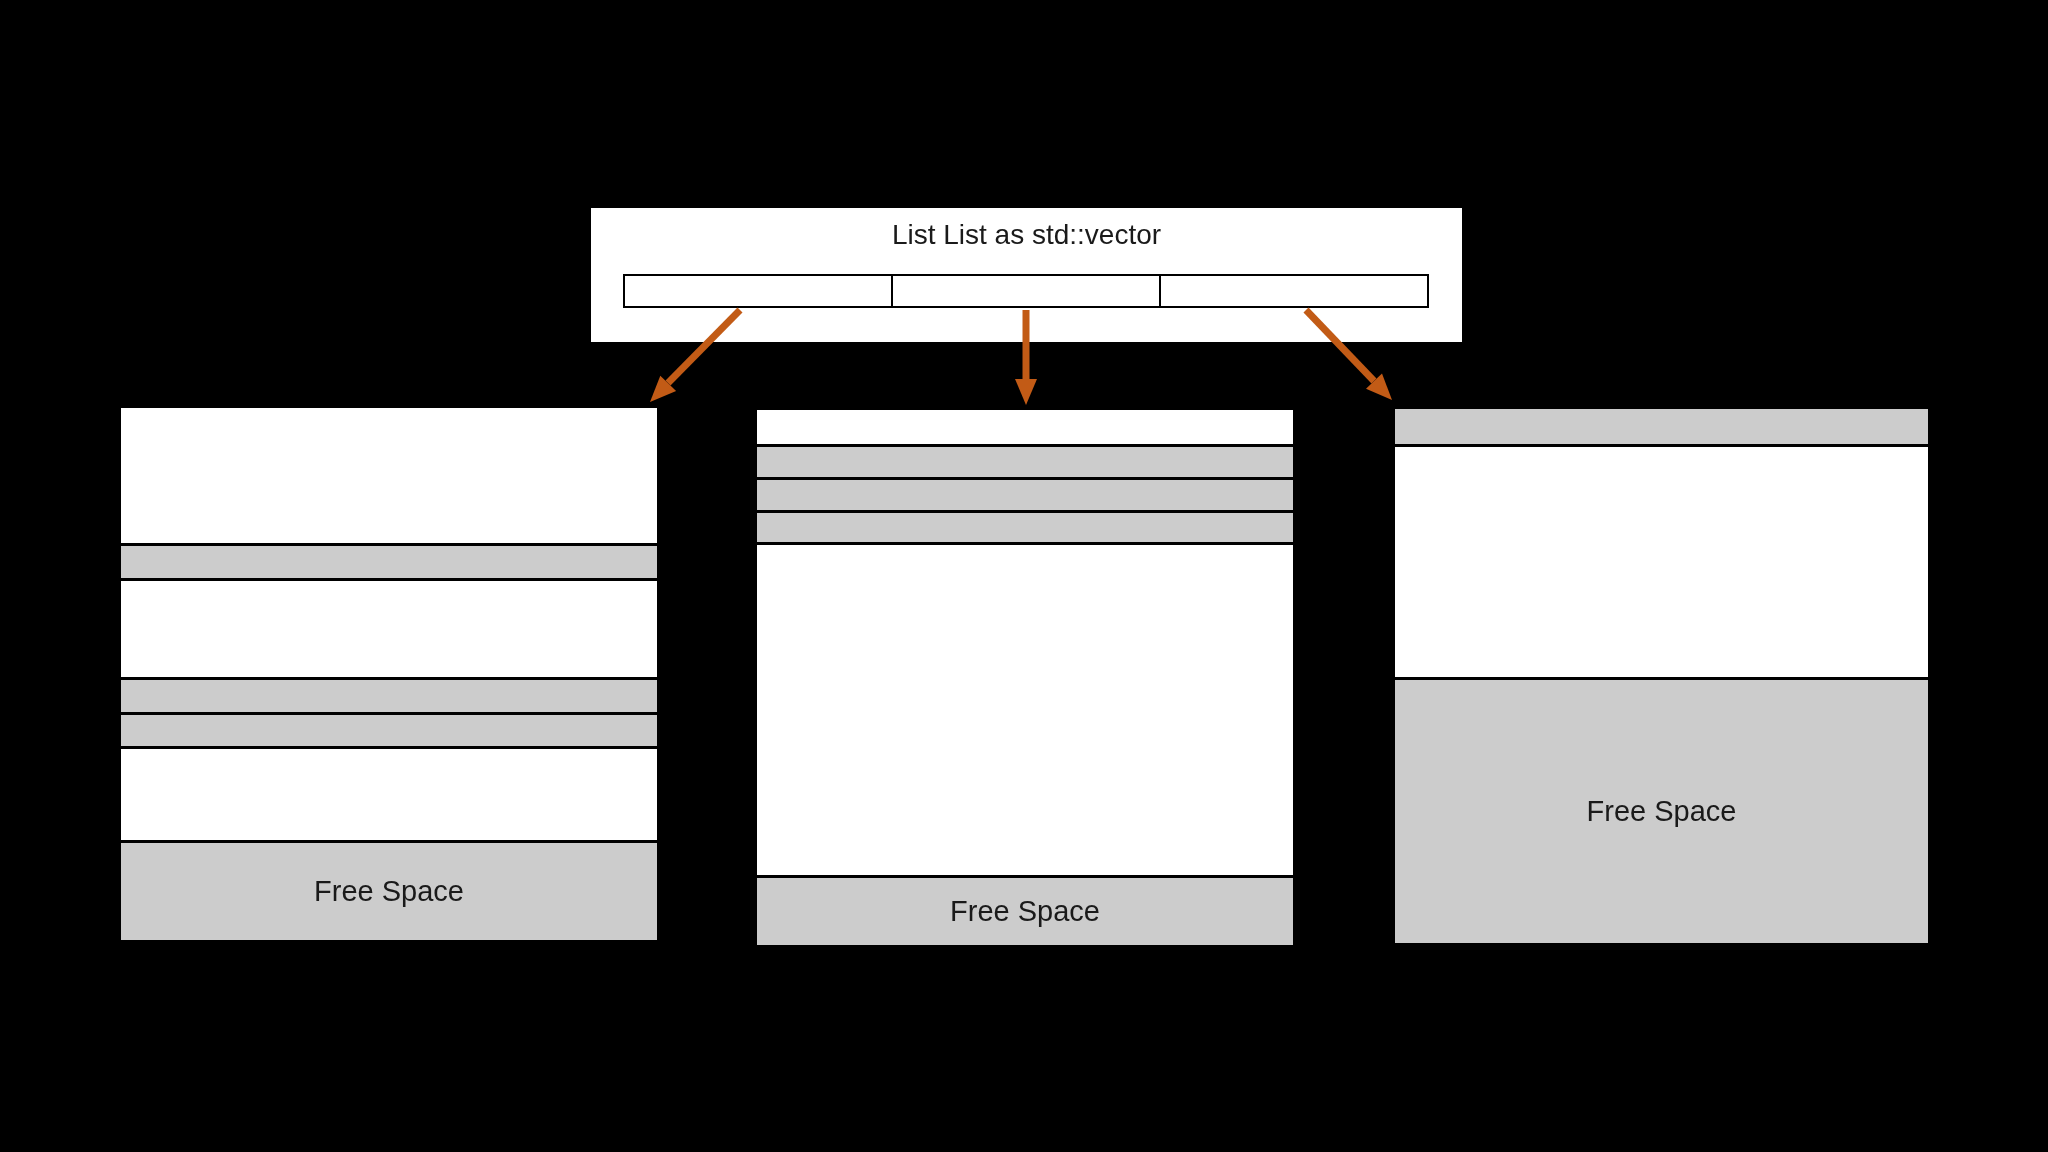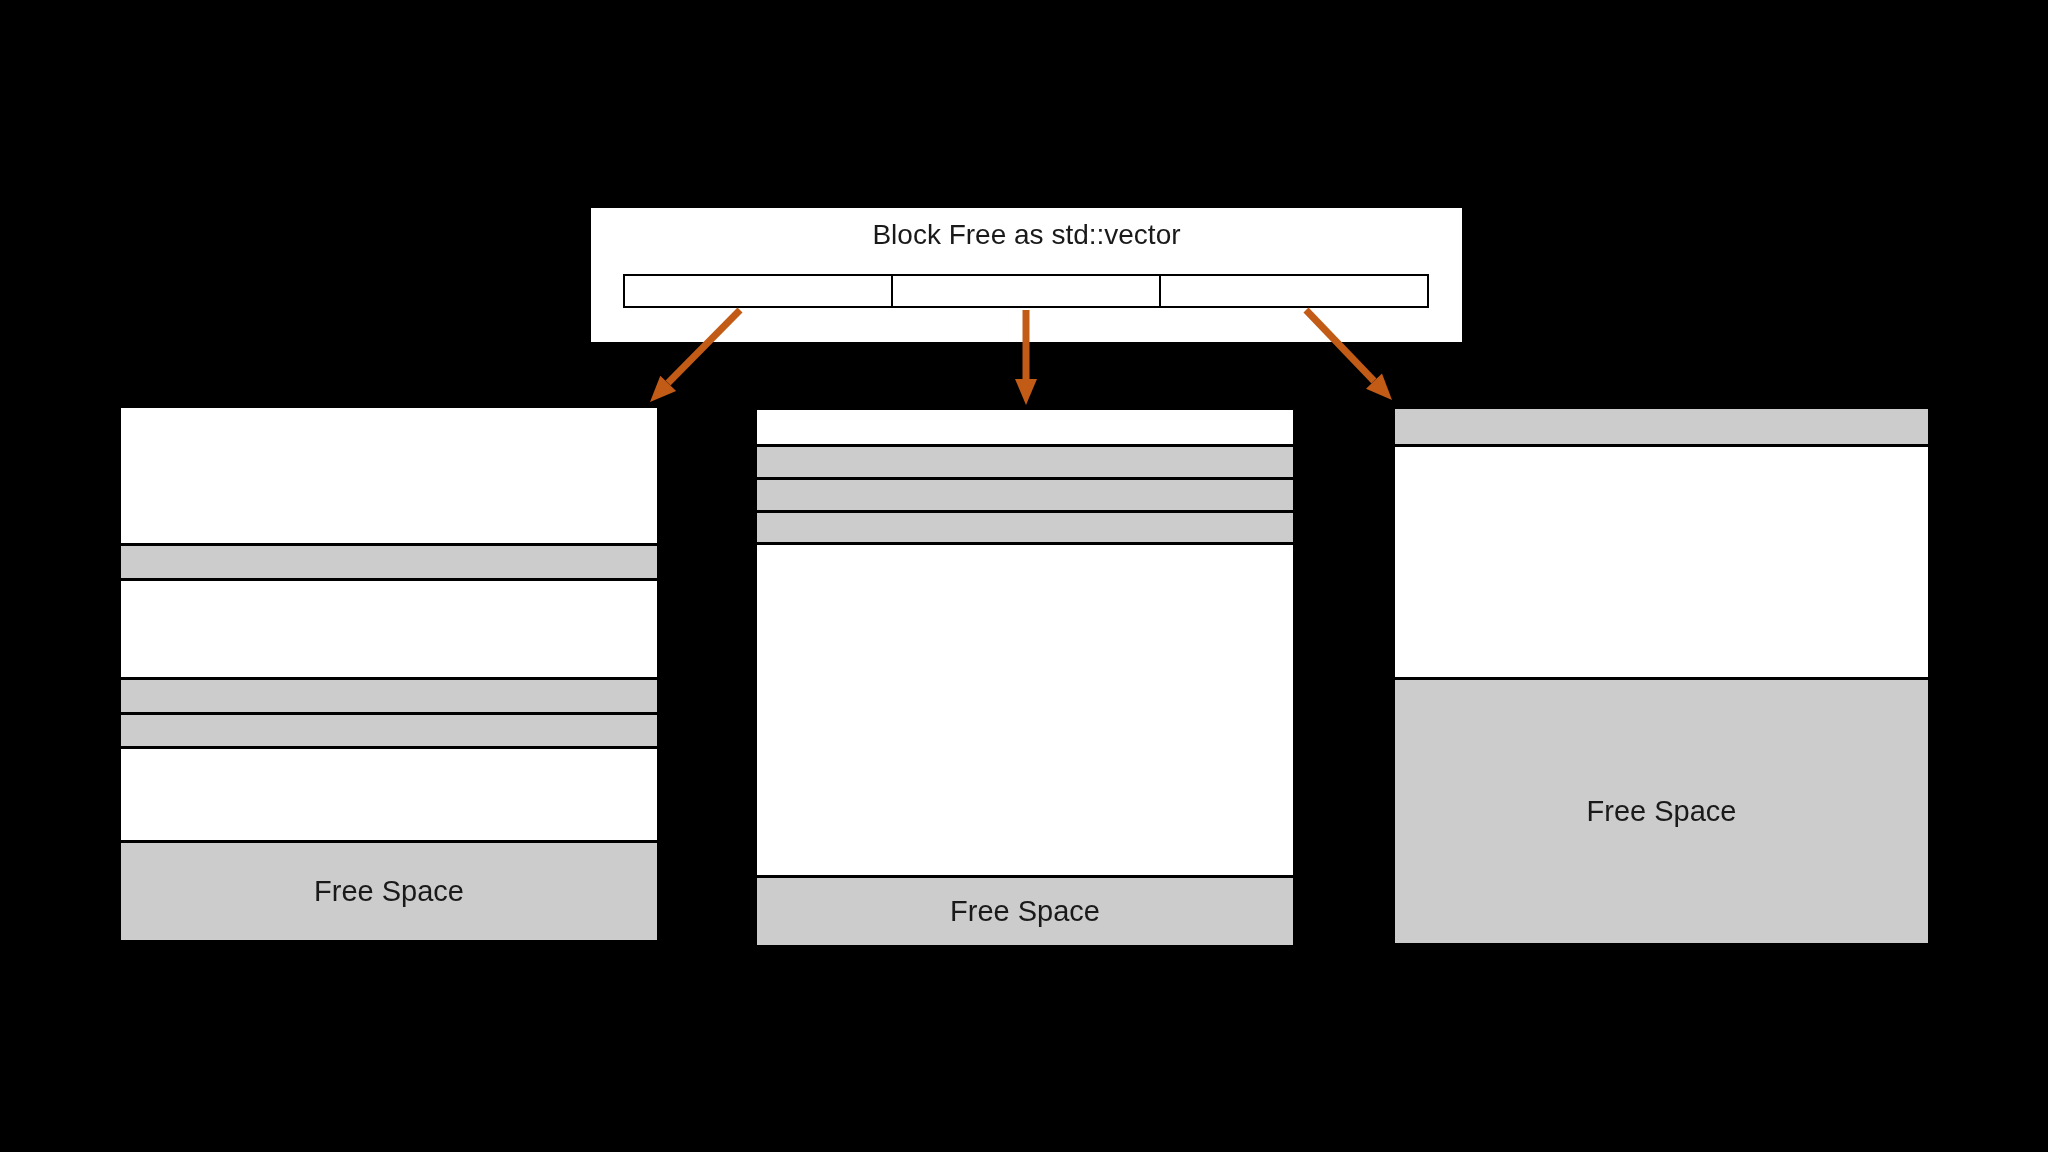--- a/index.html
+++ b/index.html
@@ -69,21 +69,21 @@
     font-size:29px;
     color:var(--text);
   }
 </style>
 </head>
 <body>
 
 <div id="canvas">
 
   <div id="blocklist-box">
-    <div id="blocklist-title">Block Free as std::vector</div>
+    <div id="blocklist-title">List List as std::vector</div>
     <div id="vector-row">
       <div class="vector-cell"></div>
       <div class="vector-cell"></div>
       <div class="vector-cell"></div>
     </div>
   </div>
 
   <svg id="arrows" viewBox="0 0 2048 1152" xmlns="http://www.w3.org/2000/svg">
     <g>
       <line x1="740" y1="310" x2="668" y2="383"></line>

